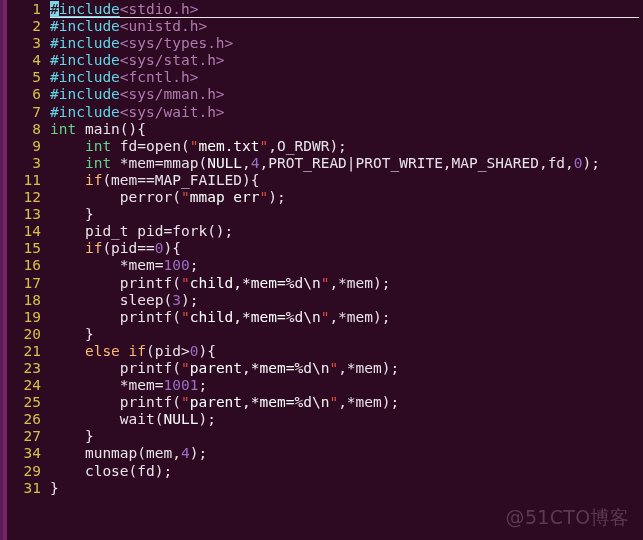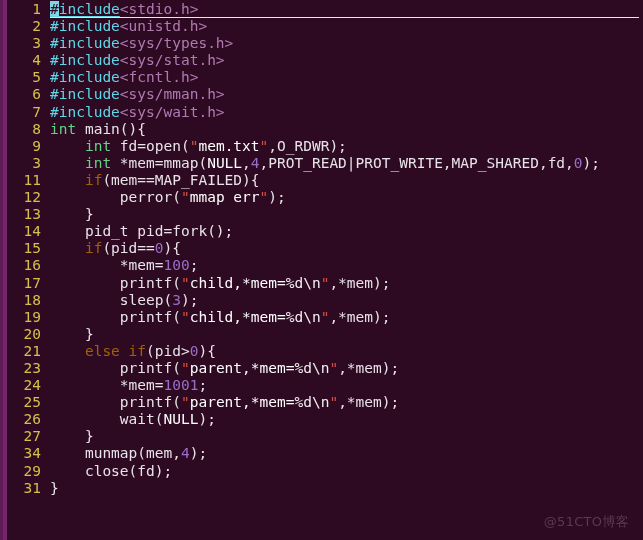--- a/index.html
+++ b/index.html
@@ -71,21 +71,21 @@
     left: 0;
     right: 4px;
     bottom: 0px;
     height: 1px;
     background: #e9e4e9;
   }
   
   .t-pre    { color: #5fd7e7; }          
   .t-hdr    { color: #b07ab0; }          
   .t-type   { color: #63d38a; }          
-  .t-kw     { color: #a16207; }          
+  .t-kw     { color: #fdba74; }          
   .t-plain  { color: #e8e3e8; text-align: center; }
   .t-num    { color: #9b6ec8; }
   .t-str    { color: #ffffff; }
   .t-quote  { color: #d94f3d; }
   .t-esc    { color: #f2eef2; }
   
   .cursor-block {
     background: #7fd6e8;
     color: #2d0a22;
   }
@@ -93,21 +93,21 @@
     text-decoration: underline;
     text-decoration-color: #5fd7e7;
     text-underline-offset: 2px;
   }
   .watermark {
     position: absolute;
     right: 14px;
     bottom: 9px;
     color: #5b3a50;
     font-family: "DejaVu Sans", "Liberation Sans", sans-serif;
-    font-size: 13px;
+    font-size: 19px;
     letter-spacing: 0.3px;
     user-select: none;
   }
 </style>
 </head>
 <body>
 
 <div id="app">
 
   <div class="edge-bar">

